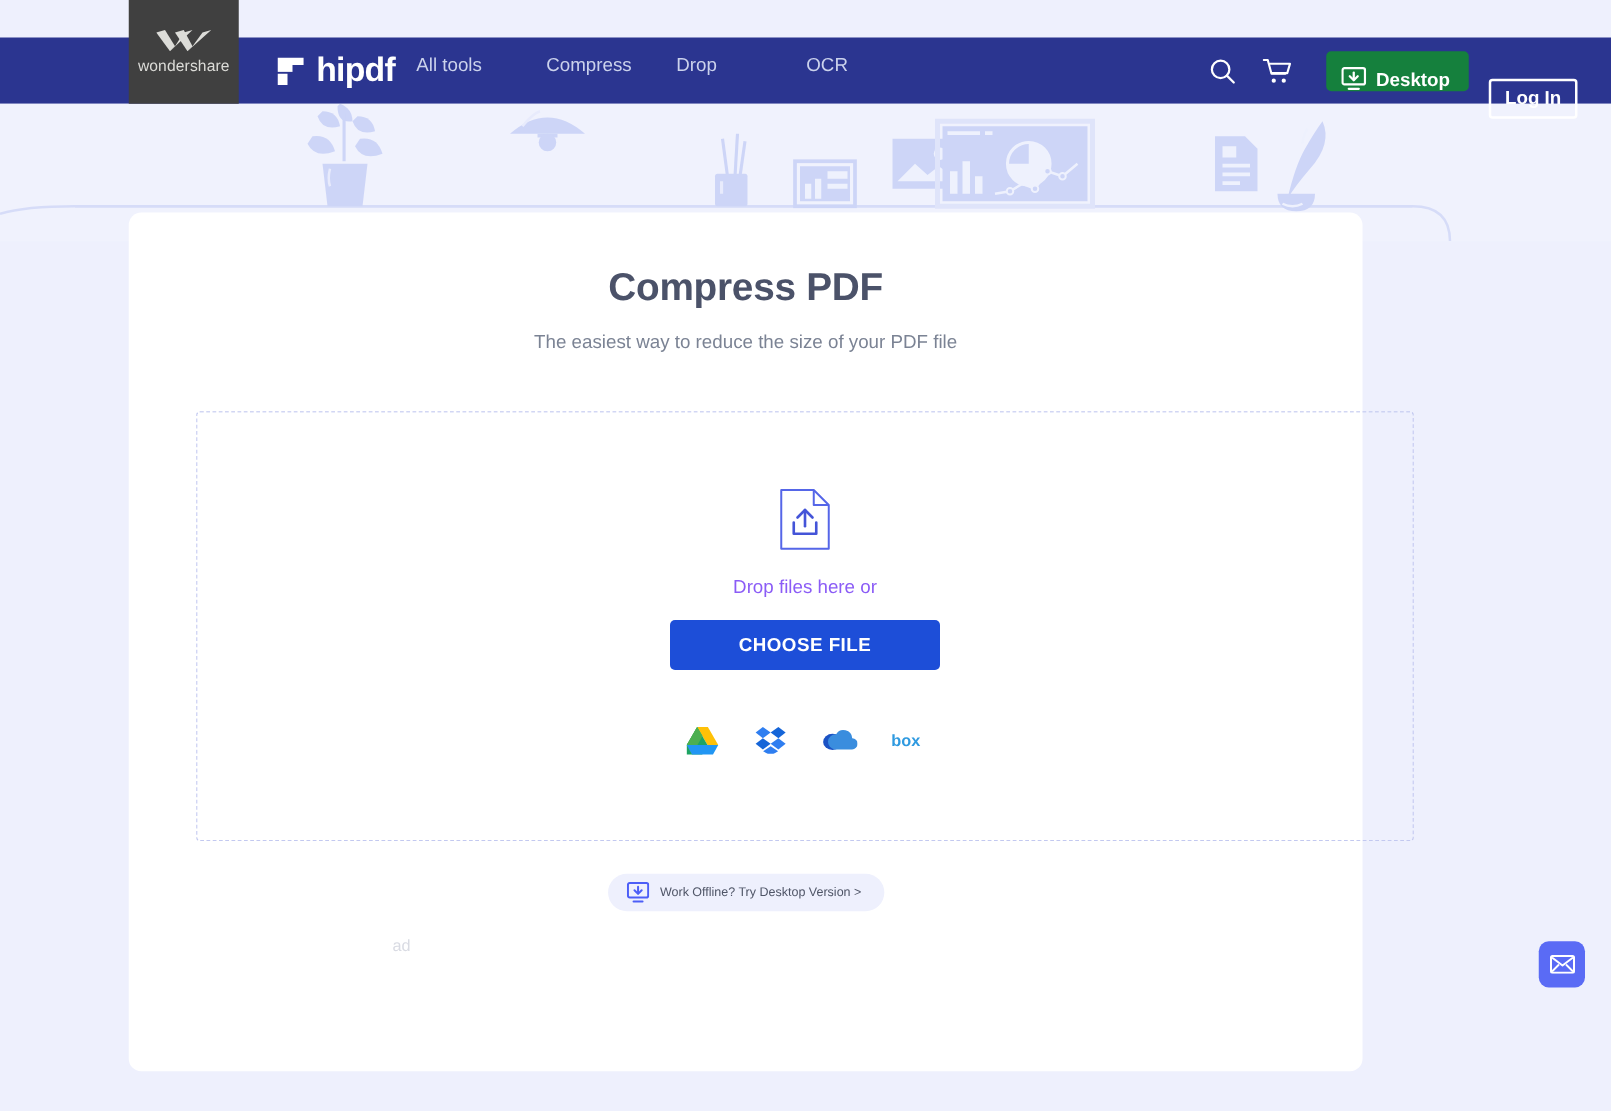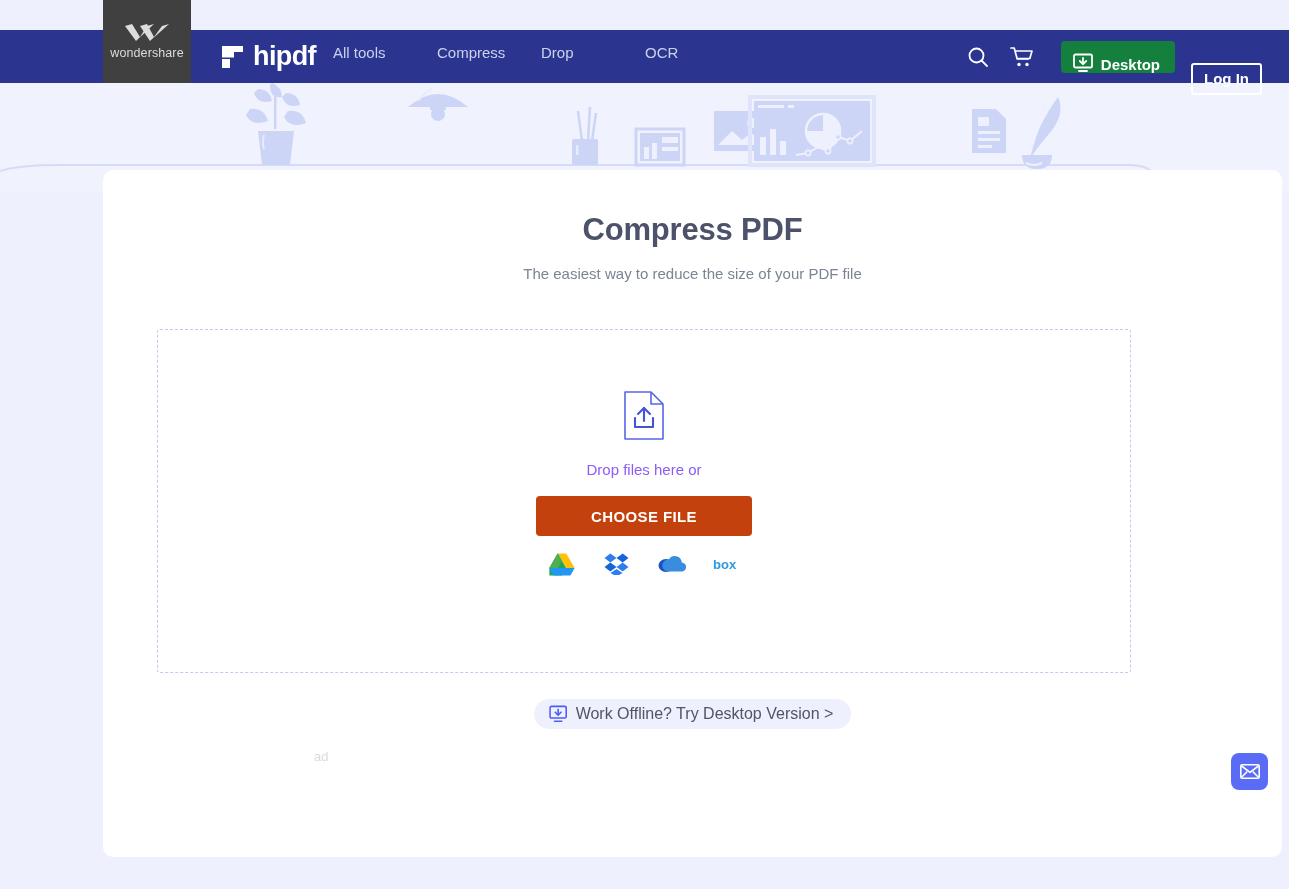--- a/index.html
+++ b/index.html
@@ -97,21 +97,21 @@
   .hero-band {
     position: absolute; top: 83px; left: 0; width: 1289px; height: 110px;
     background: #f0f2fd;
     overflow: hidden;
   }
   .hero-band svg { position: absolute; left: 0; top: 0; }
 
   
   .card {
     position: absolute; top: 170px; left: 103px;
-    width: 1179px; height: 687px;
+    width: 987px; height: 687px;
     background: #ffffff;
     border-radius: 10px;
   }
 
   .page-title {
     text-align: center; margin-top: 42px;
     font-size: 31px; font-weight: bold; color: #4b5269;
     letter-spacing: -0.2px;
   }
   .page-subtitle {
@@ -127,46 +127,46 @@
     border-radius: 3px;
     display: flex; flex-direction: column;
     align-items: center; justify-content: flex-start;
     cursor: pointer;
   }
   .upload-icon { margin-top: 61px; width: 42px; height: 49px; display:block; }
   .drop-text { margin-top: 21px; font-size: 15px; color: #8b5cf6; }
   .btn-choose {
     margin-top: 18px;
     width: 216px; height: 40px;
-    background: #c2410c; color: #fff;
+    background: #1d4ed8; color: #fff;
     border: none; border-radius: 4px;
     font-size: 15px; font-weight: bold; letter-spacing: .4px;
     cursor: pointer;
     font-family: "Liberation Sans", sans-serif;
   }
   .cloud-row {
-    margin-top: 16px; display: flex; align-items: center; gap: 27px;
+    margin-top: 44px; display: flex; align-items: center; gap: 27px;
   }
   .cloud-btn {
     background: none; border: none; cursor: pointer;
     display: flex; align-items: center; justify-content: center;
     width: 28px; height: 24px; padding: 0;
   }
 
   
   .offline-pill {
     position: absolute; left: 50%; transform: translateX(-50%);
     top: 529px;
     display: flex; align-items: center; gap: 9px;
     background: #eef0fd; border: none; border-radius: 16px;
     height: 30px; padding: 0 18px 0 15px;
     cursor: pointer;
   }
   .offline-pill span {
-    font-size: 16px; color: #4f5567;
+    font-size: 10px; color: #4f5567;
     font-family: "Liberation Sans", sans-serif;
   }
 
   .ad-label {
     position: absolute; left: 211px; top: 579px;
     font-size: 13px; color: #d9dbe3;
   }
 
   
   .mail-widget {

